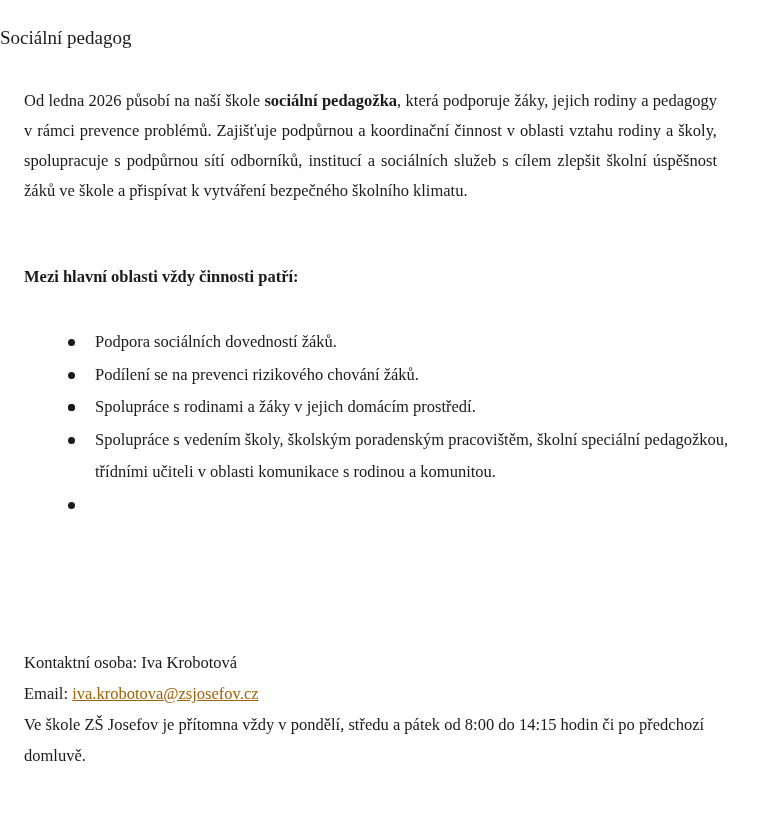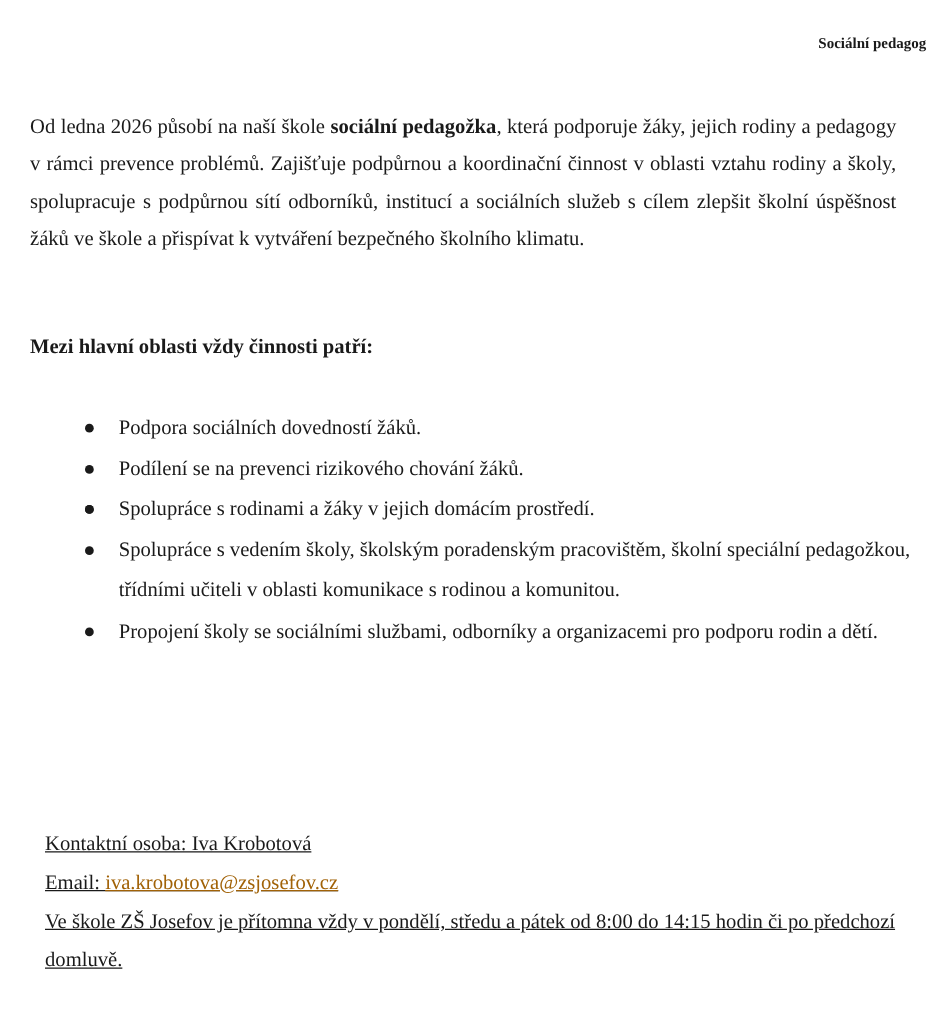--- a/index.html
+++ b/index.html
@@ -17,23 +17,23 @@
     }
     .page {
       position: relative;
       padding: 0 42px 0 24px;
     }
     .title {
       position: absolute;
       top: 27px;
       left: 0;
       width: 741px;
-      text-align: right;
-      font-weight: bold;
-      font-size: 12px;
+      text-align: left;
+      font-weight: normal;
+      font-size: 19px;
       margin: 0;
     }
     .intro {
       position: absolute;
       top: 86px;
       left: 24px;
       width: 693px;
       margin: 0;
       line-height: 30px;
       text-align: justify;
@@ -68,22 +68,21 @@
       width: 7px;
       height: 7px;
       border-radius: 50%;
       background: #1a1a1a;
     }
     .contact {
       position: absolute;
       top: 647px;
       left: 24px;
       width: 700px;
-      margin: 12px;
-      text-decoration: underline;
+      margin: 0;
     }
     .contact p {
       margin: 0;
       line-height: 31px;
     }
     .contact a {
       color: #a16207;
       text-decoration: underline;
     }
   </style>
@@ -96,21 +95,21 @@
   <p class="intro"><span>Od ledna 2026 působí na naší škole </span><b>sociální pedagožka</b><span>, která podporuje žáky, jejich rodiny a pedagogy v rámci prevence problémů. Zajišťuje podpůrnou a koordinační činnost v oblasti vztahu rodiny a školy, spolupracuje s podpůrnou sítí odborníků, institucí a sociálních služeb s cílem zlepšit školní úspěšnost žáků ve škole a přispívat k vytváření bezpečného školního klimatu.</span></p>
 
   <p class="subheading">Mezi hlavní oblasti vždy činnosti patří:</p>
 
   <ul class="list">
     <li><span class="bullet"></span><span>Podpora sociálních dovedností žáků.</span></li>
     <li><span class="bullet"></span><span>Podílení se na prevenci rizikového chování žáků.</span></li>
     <li><span class="bullet"></span></li>
     <li><span class="bullet"></span><span>Spolupráce s rodinami a žáky v jejich domácím prostředí.</span></li>
     <li><span class="bullet"></span><span>Spolupráce s vedením školy, školským poradenským pracovištěm, školní speciální pedagožkou, třídními učiteli v oblasti komunikace s rodinou a komunitou.</span></li>
-    <li><span class="bullet"></span><span>Propojení školy se sociálními službami, odborníky a organizacemi pro podporu rodin a dětí.</span></li>
+    <li><span class="bullet"></span></li>
   </ul>
 
   <div class="contact">
     <p>Kontaktní osoba: Iva Krobotová</p>
     <p><span>Email: </span><a href="mailto:iva.krobotova@zsjosefov.cz">iva.krobotova@zsjosefov.cz</a></p>
     <p>Ve škole ZŠ Josefov je přítomna vždy v pondělí, středu a pátek od 8:00 do 14:15 hodin či po předchozí domluvě.</p>
   </div>
 </div>
 
 </body></html>

